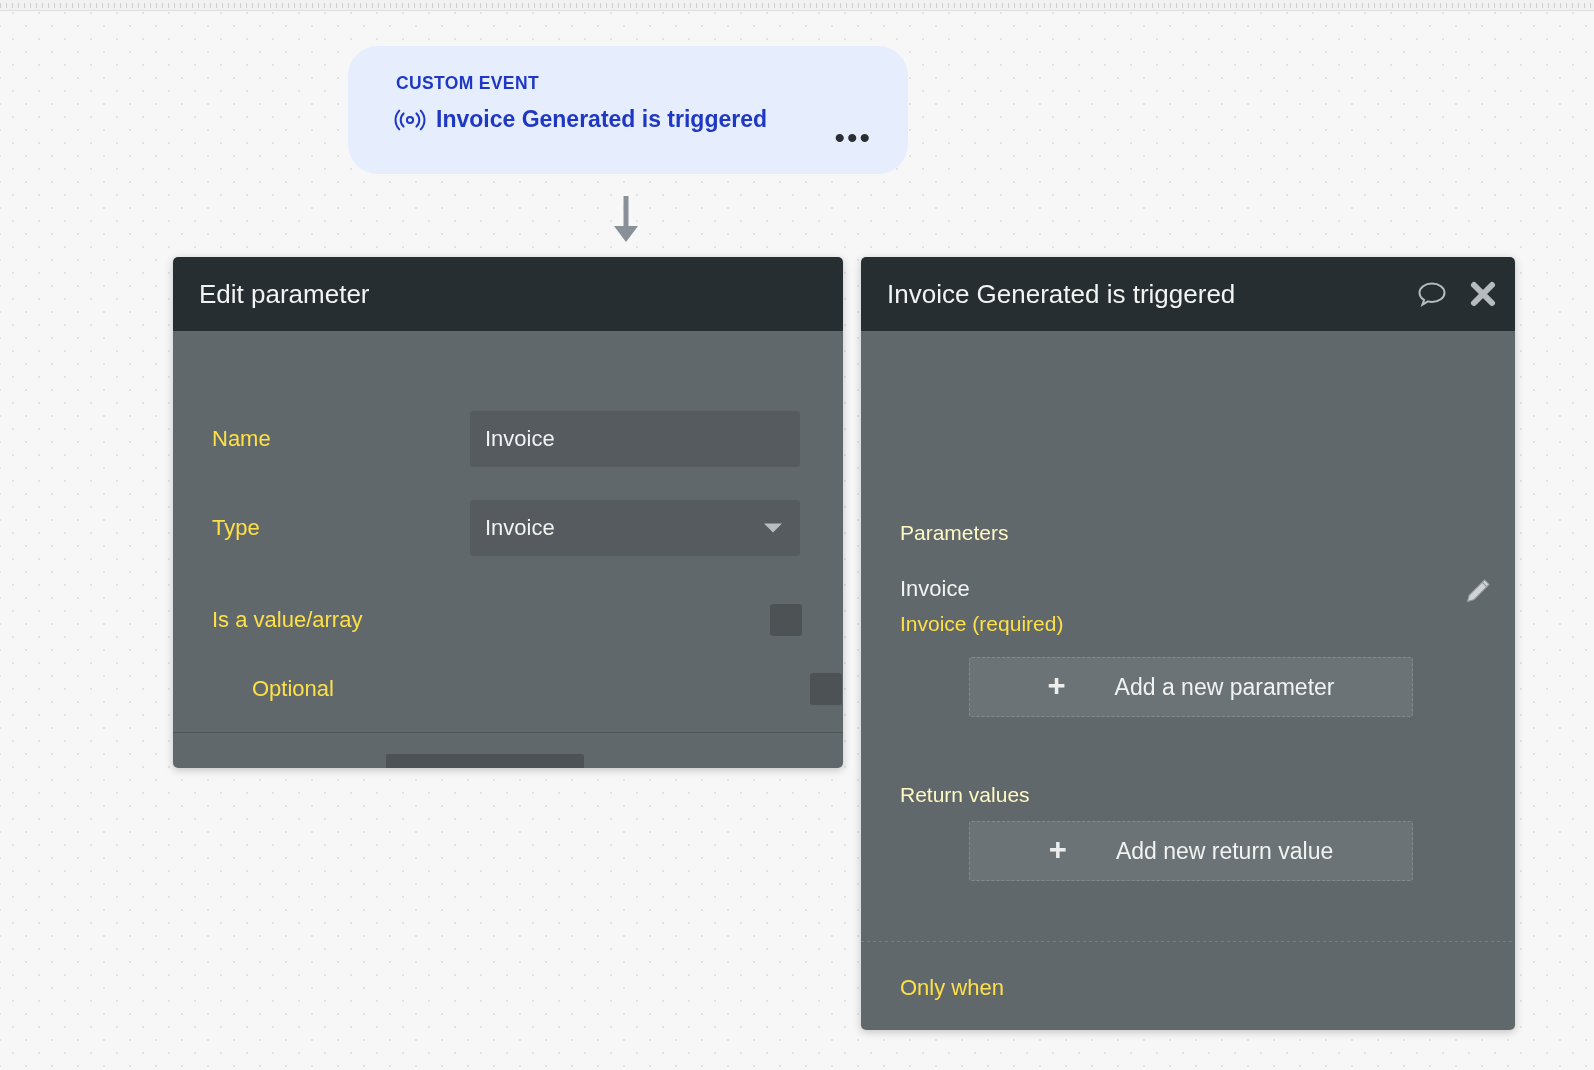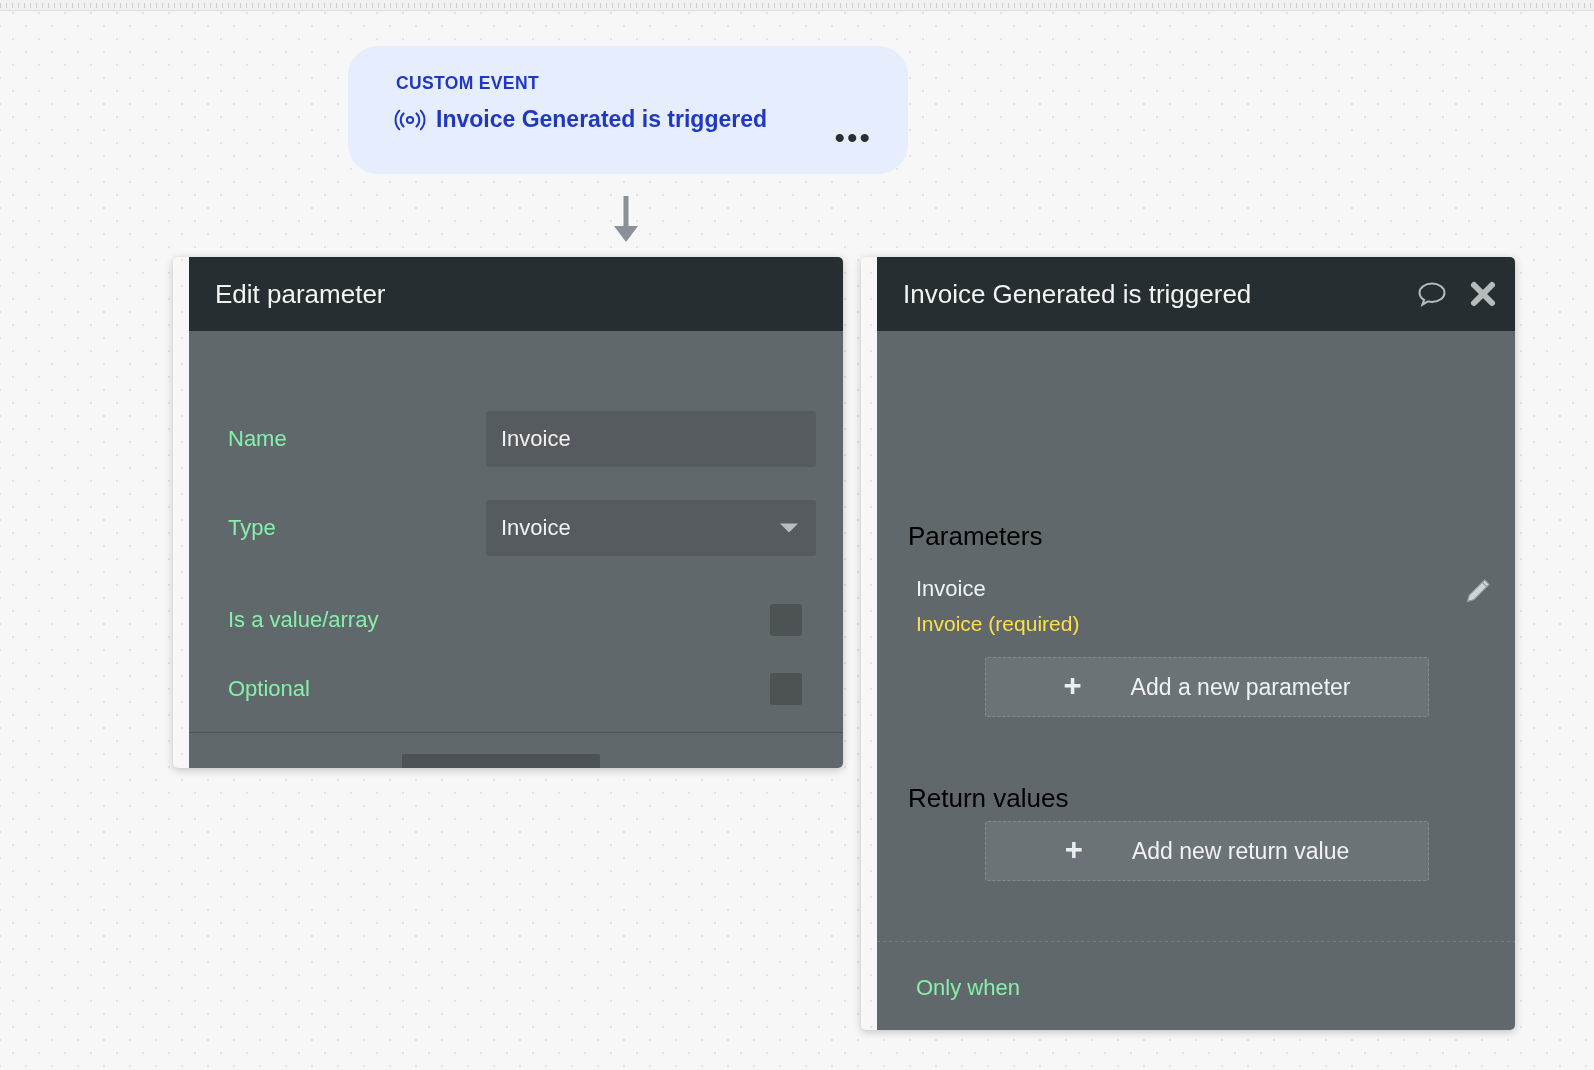--- a/index.html
+++ b/index.html
@@ -101,21 +101,20 @@
     width: 36px; height: 48px;
   }
 
   
   .panel {
     position: absolute;
     border-radius: 5px;
     box-shadow: 0 2px 9px rgba(0,0,0,.22);
     overflow: hidden;
     box-sizing: border-box;
-    padding-left: 16px;
   }
   .panel-header {
     background: #272e31;
     height: 74px;
     position: relative;
   }
   .panel-header .panel-title {
     position: absolute;
     left: 26px; top: 50%;
     transform: translateY(-50%);
@@ -142,21 +141,21 @@
     left: 0;
     width: 100%;
     height: 56px;
     display: flex;
     align-items: center;
   }
   .field-label {
     position: absolute;
     left: 39px;
     font-size: 22px;
-    color: #86efac;
+    color: #fde047;
     white-space: nowrap;
   }
   .field-input {
     position: absolute;
     left: 297px;
     width: 330px;
     height: 56px;
     background: #555b5f;
     border-radius: 3px;
     display: flex;
@@ -236,23 +235,23 @@
     align-items: center;
     gap: 22px;
   }
   .hdr-icon {
     cursor: pointer;
     display: block;
   }
 
   .section-label {
     position: absolute;
-    left: 31px;
-    font-size: 26px;
-    color: #000000;
+    left: 39px;
+    font-size: 21px;
+    color: #fef9c3;
     white-space: nowrap;
   }
   .param-item-name {
     position: absolute;
     left: 39px;
     font-size: 22px;
     color: #f1f2f2;
   }
   .param-item-sub {
     position: absolute;
@@ -416,21 +415,21 @@
           <span class="val">Invoice</span>
           <span class="caret"></span>
         </div>
       </div>
 
       <div class="field-row" style="top:266px;height:46px;">
         <div class="field-label" style="top:50%;transform:translateY(-50%);">Is a value/array</div>
         <div class="checkbox-box" style="top:50%;transform:translateY(-50%);"></div>
       </div>
 
-      <div class="field-row" style="top:335px;height:46px;">
+      <div class="field-row" style="top:335px;height:46px;margin-left:40px;">
         <div class="field-label" style="top:50%;transform:translateY(-50%);">Optional</div>
         <div class="checkbox-box" style="top:50%;transform:translateY(-50%);"></div>
       </div>
 
       <div class="panel-divider" style="top:401px;"></div>
 
       <div class="btn-primary" style="left:213px;top:423px;width:198px;height:68px;font-size:24px;">
         
       </div>
       <div class="btn-flat" style="left:432px;top:423px;width:198px;height:68px;font-size:24px;">

